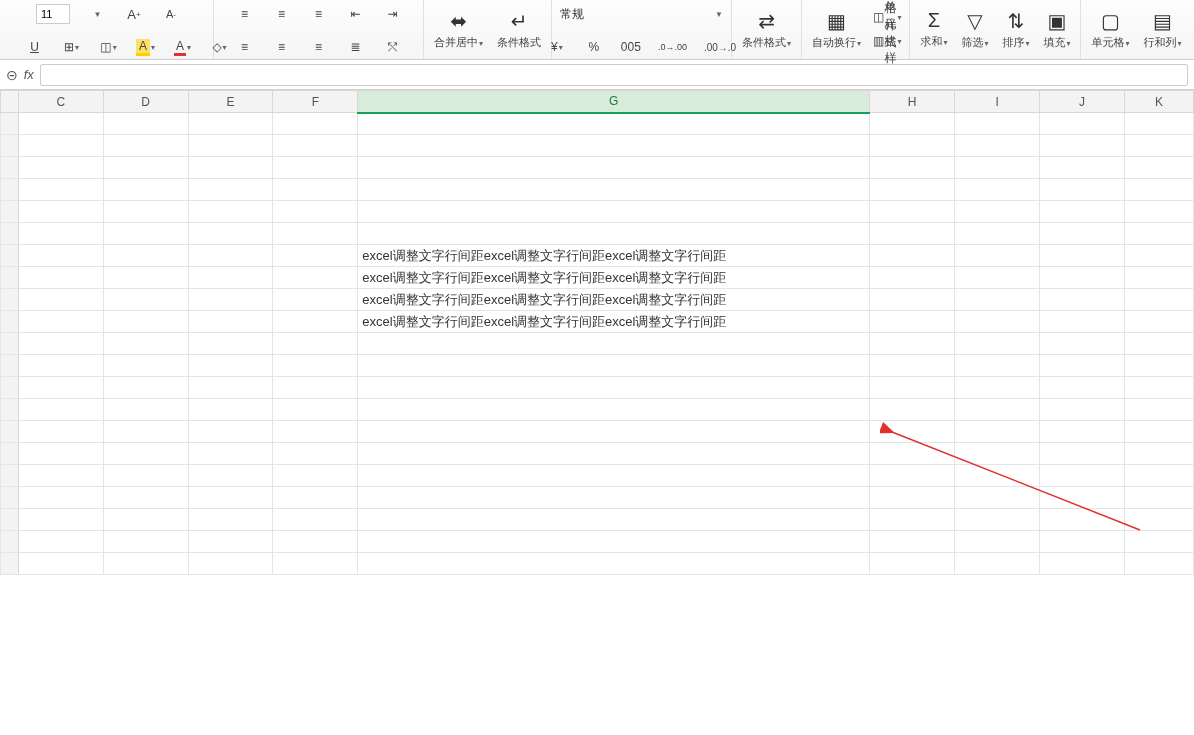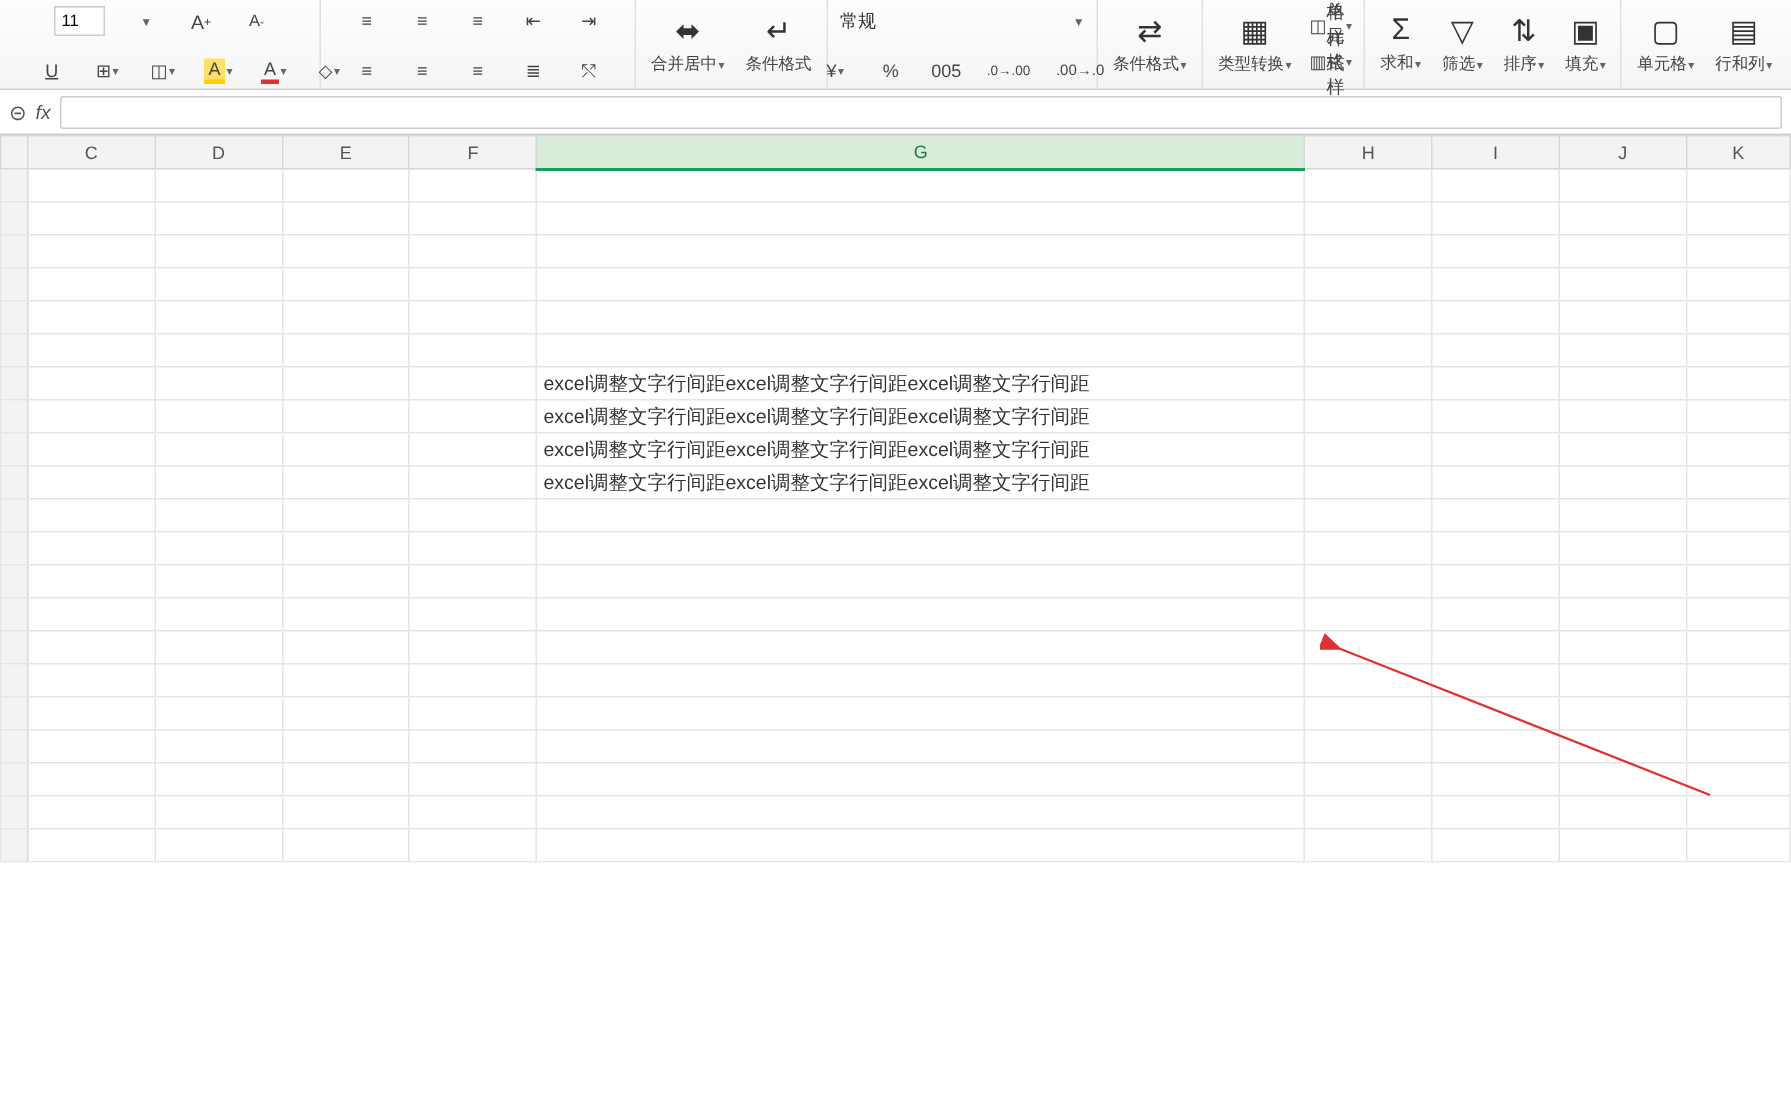--- a/index.html
+++ b/index.html
@@ -235,21 +235,21 @@
     <div class="btn-large">
       <span class="ico">⇄</span>
       <span class="lbl"><span>条件格式</span><span class="dd-arrow">▾</span></span>
     </div>
   </div>
 
   <div class="ribbon-group">
     <div style="display:flex;gap:2px">
       <div class="btn-large">
         <span class="ico">▦</span>
-        <span class="lbl"><span>类型转换</span><span class="dd-arrow">▾</span></span>
+        <span class="lbl"><span>自动换行</span><span class="dd-arrow">▾</span></span>
       </div>
       <div style="display:flex;flex-direction:column;justify-content:center;gap:2px">
         <span class="btn-small" style="width:auto;padding:0 4px;height:22px">◫ <span>表格样式</span><span class="dd-arrow">▾</span></span>
         <span class="btn-small" style="width:auto;padding:0 4px;height:22px">▥ <span>单元格样式</span><span class="dd-arrow">▾</span></span>
       </div>
     </div>
   </div>
 
   <div class="ribbon-group">
     <div style="display:flex;gap:2px">

